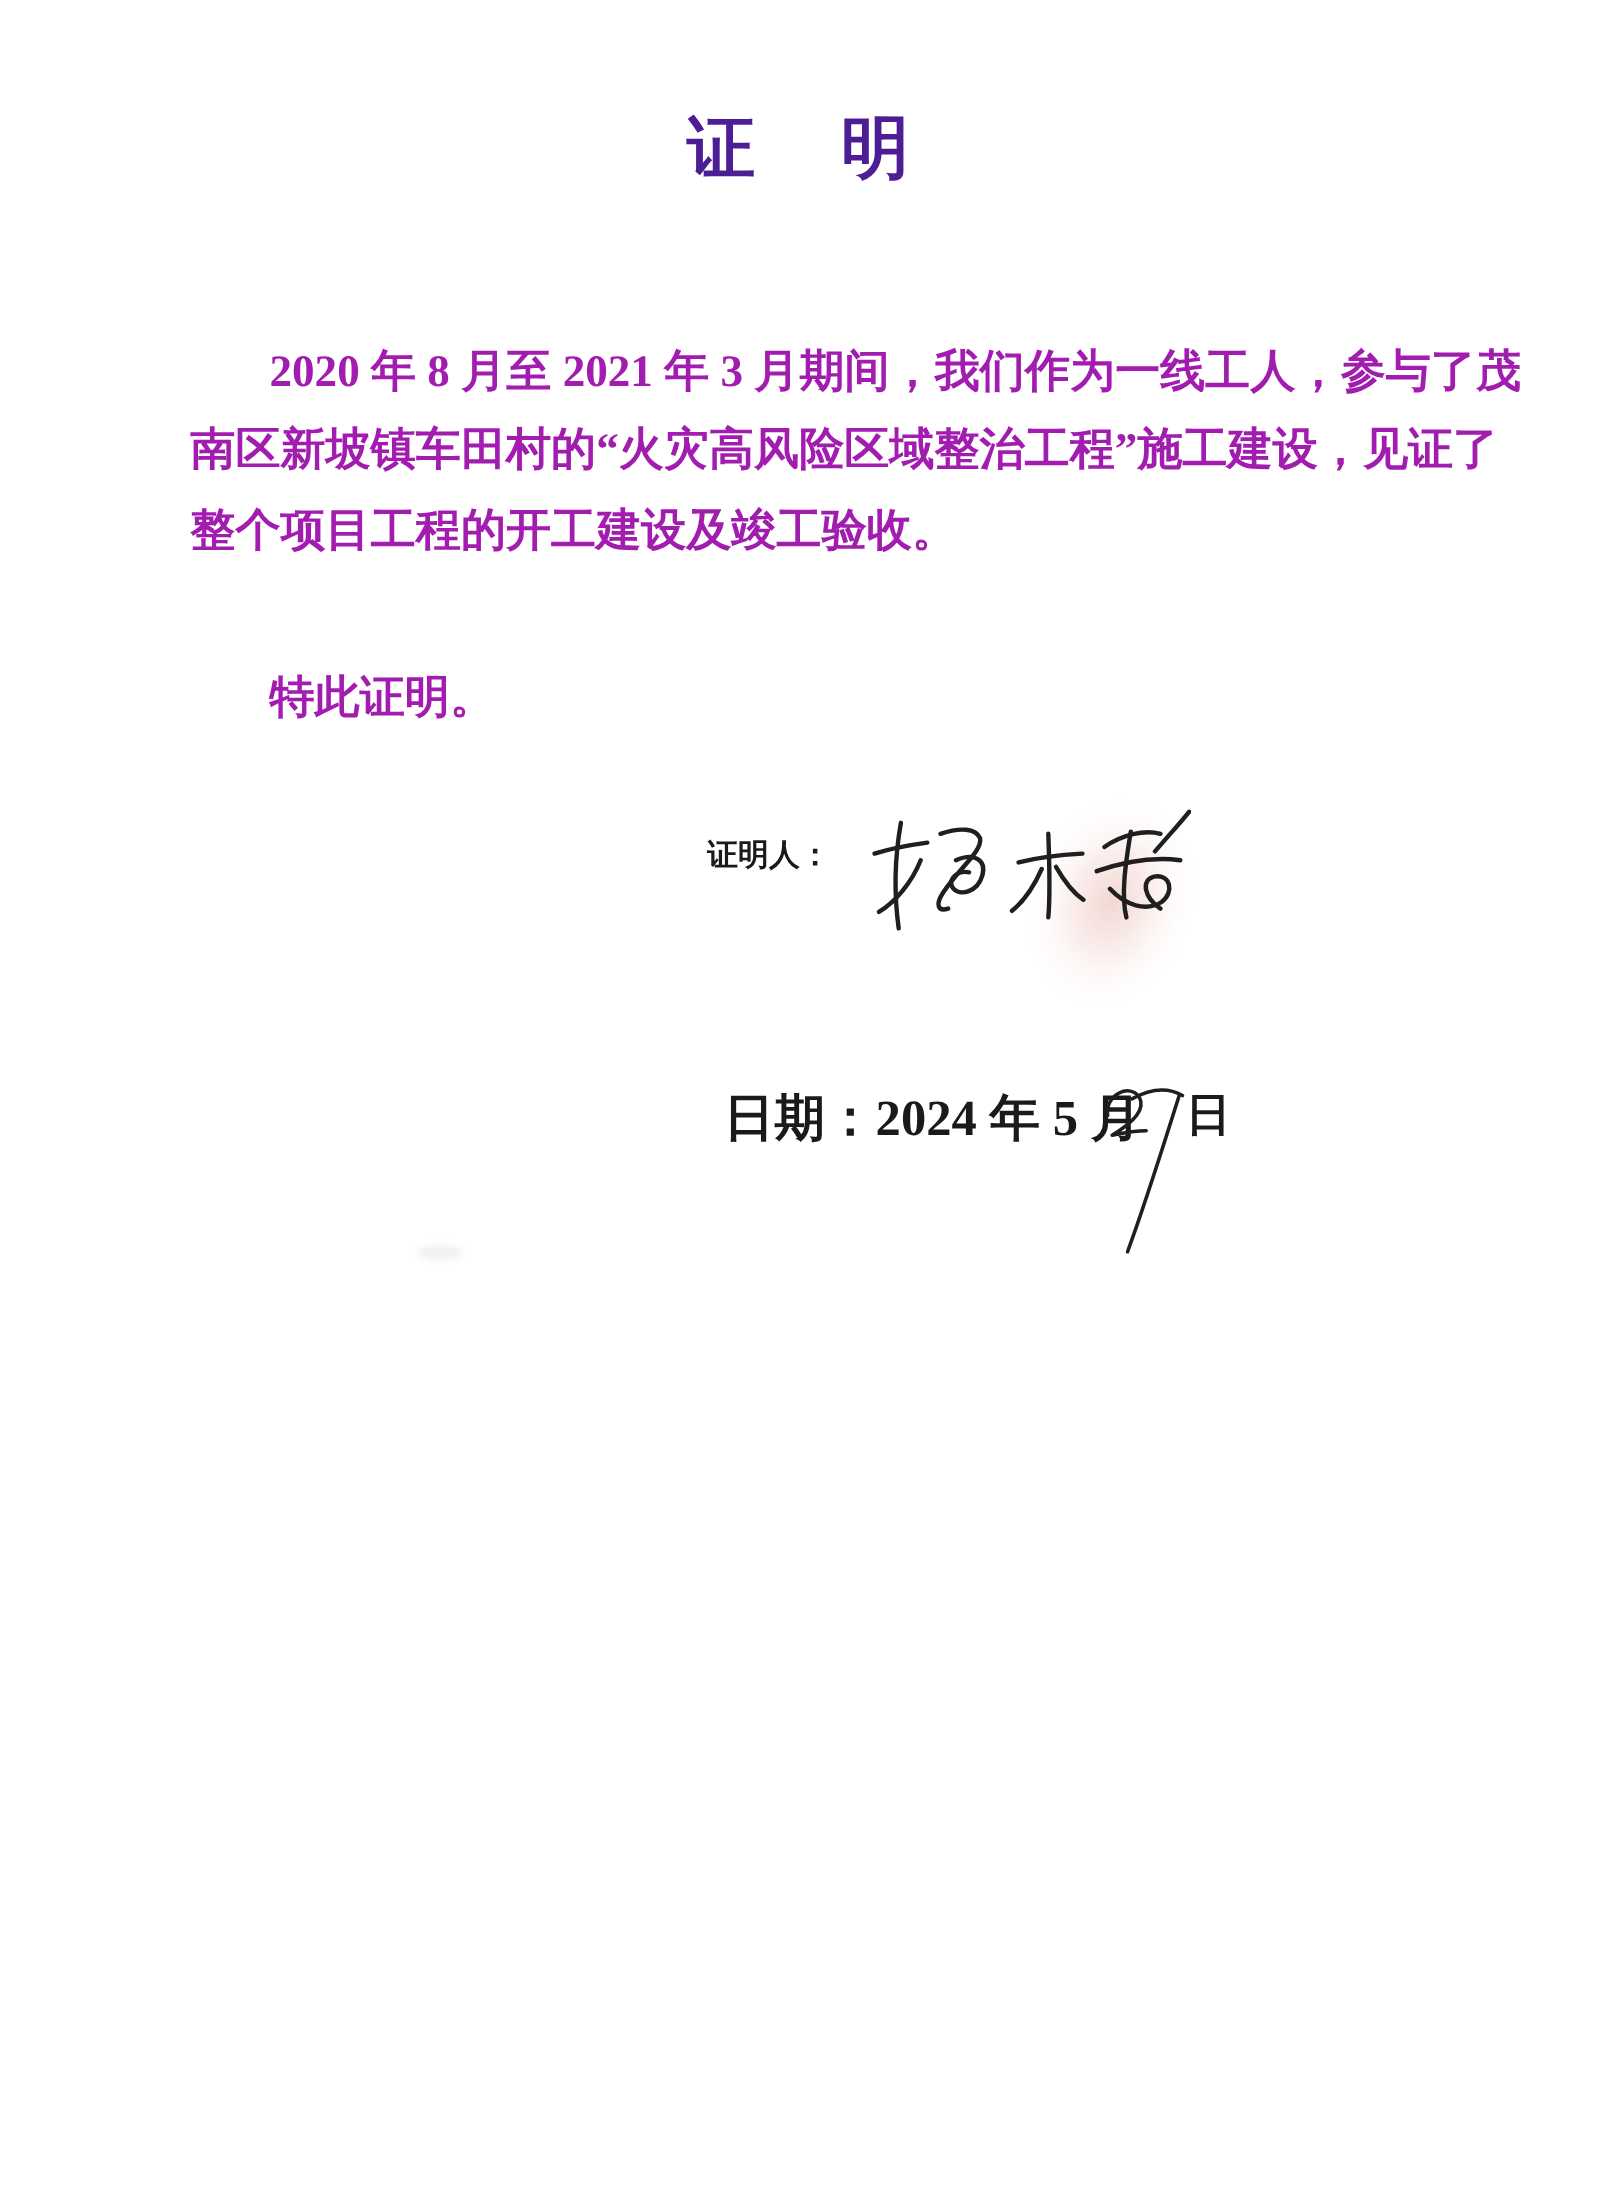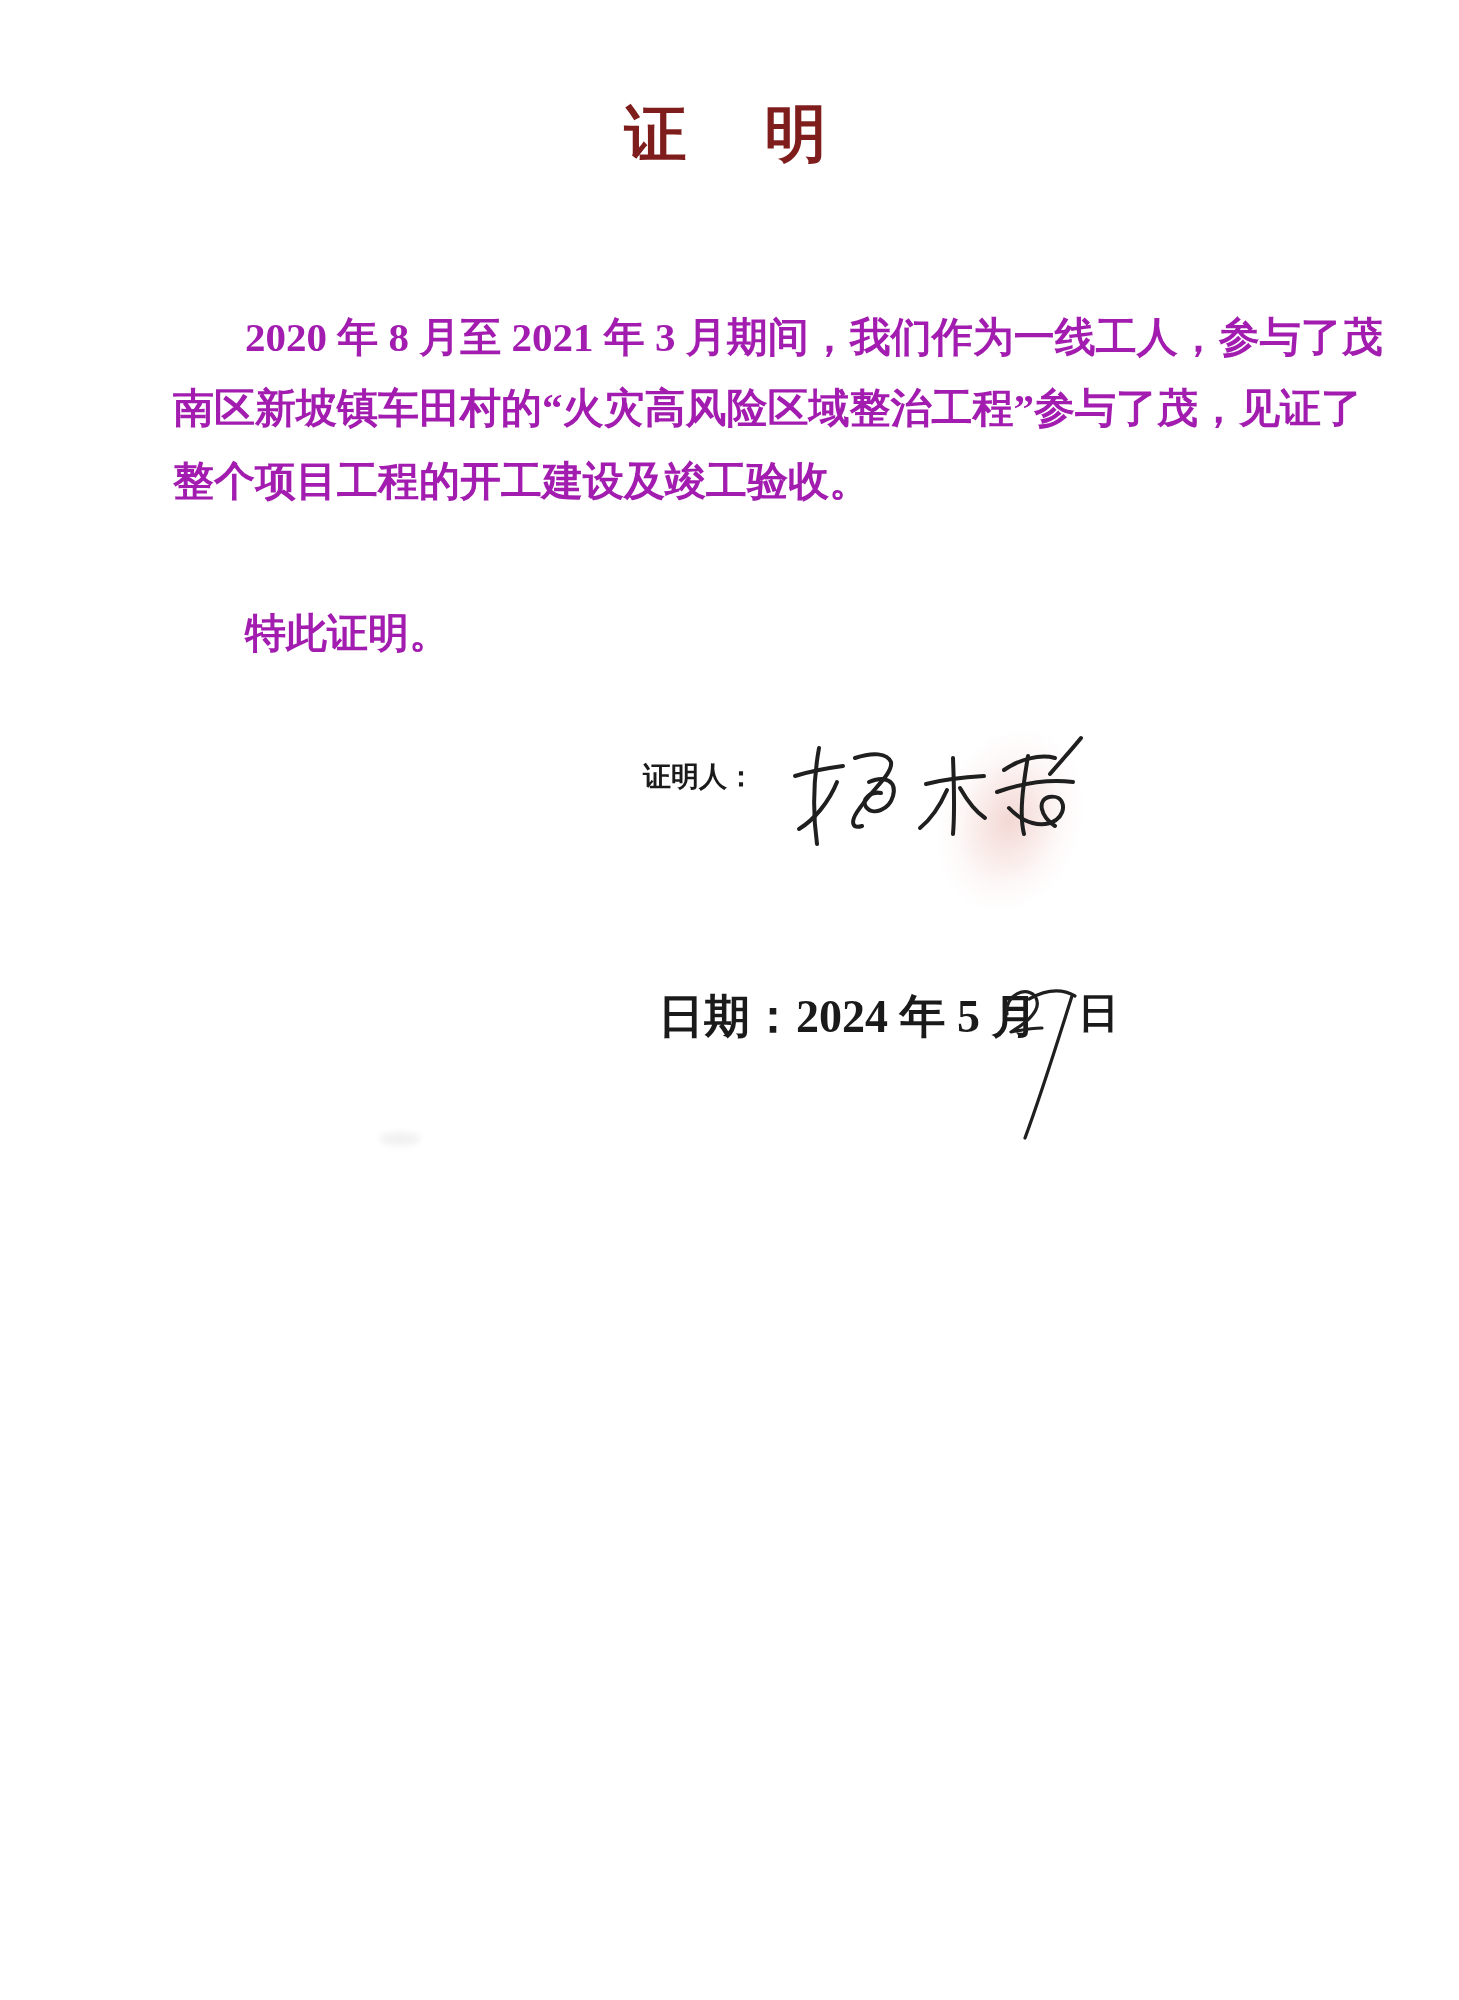--- a/index.html
+++ b/index.html
@@ -19,21 +19,21 @@
   }
   .doc-title {
     position: absolute;
     top: 92px;
     left: 0;
     width: 100%;
     text-align: center;
     font-size: 62px;
     font-weight: 700;
     letter-spacing: 8px;
-    color: #7f1d1d;
+    color: #4c1d95;
   }
   .body-line {
     position: absolute;
     left: 125px;
     width: 1230px;
     font-size: 41px;
     font-weight: 700;
     line-height: 46px;
     white-space: nowrap;
     color: #a21caf;
@@ -119,21 +119,21 @@
 </style>
 </head>
 <body>
 
 <div class="page">
 
   <div class="doc-title">证　明</div>
 
   <div class="body-line indent line-1">2020 年 8 月至 2021 年 3 月期间，我们作为一线工人，参与了茂</div>
 
-  <div class="body-line line-2">南区新坡镇车田村的“火灾高风险区域整治工程”参与了茂，见证了</div>
+  <div class="body-line line-2">南区新坡镇车田村的“火灾高风险区域整治工程”施工建设，见证了</div>
 
   <div class="body-line line-3">整个项目工程的开工建设及竣工验收。</div>
 
 
   <div class="body-line indent line-5">特此证明。</div>
 
   <div class="fingerprint"></div>
 
   <div class="sig-label">证明人：</div>
 

